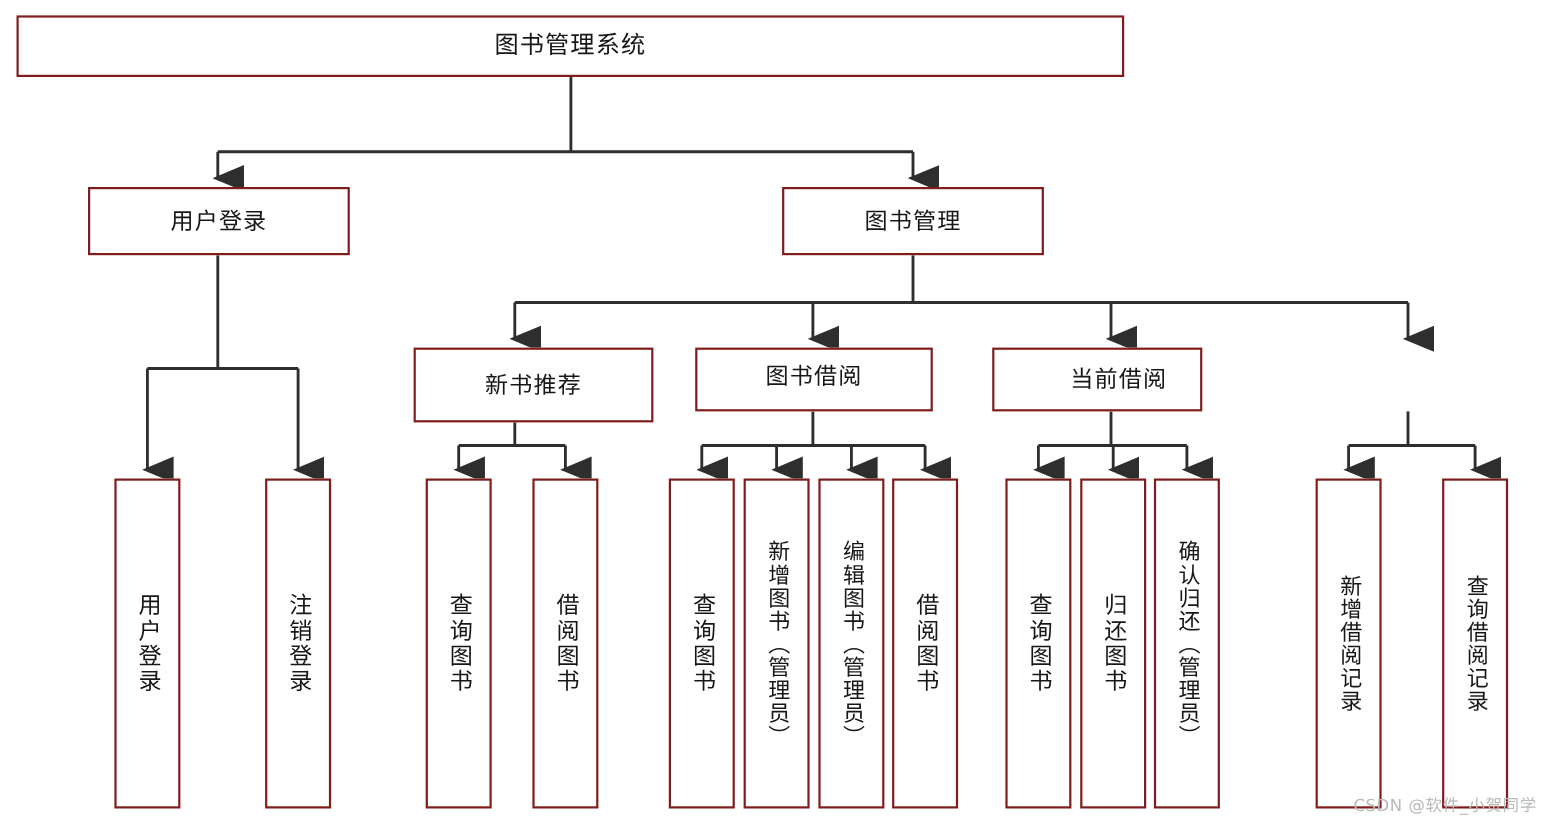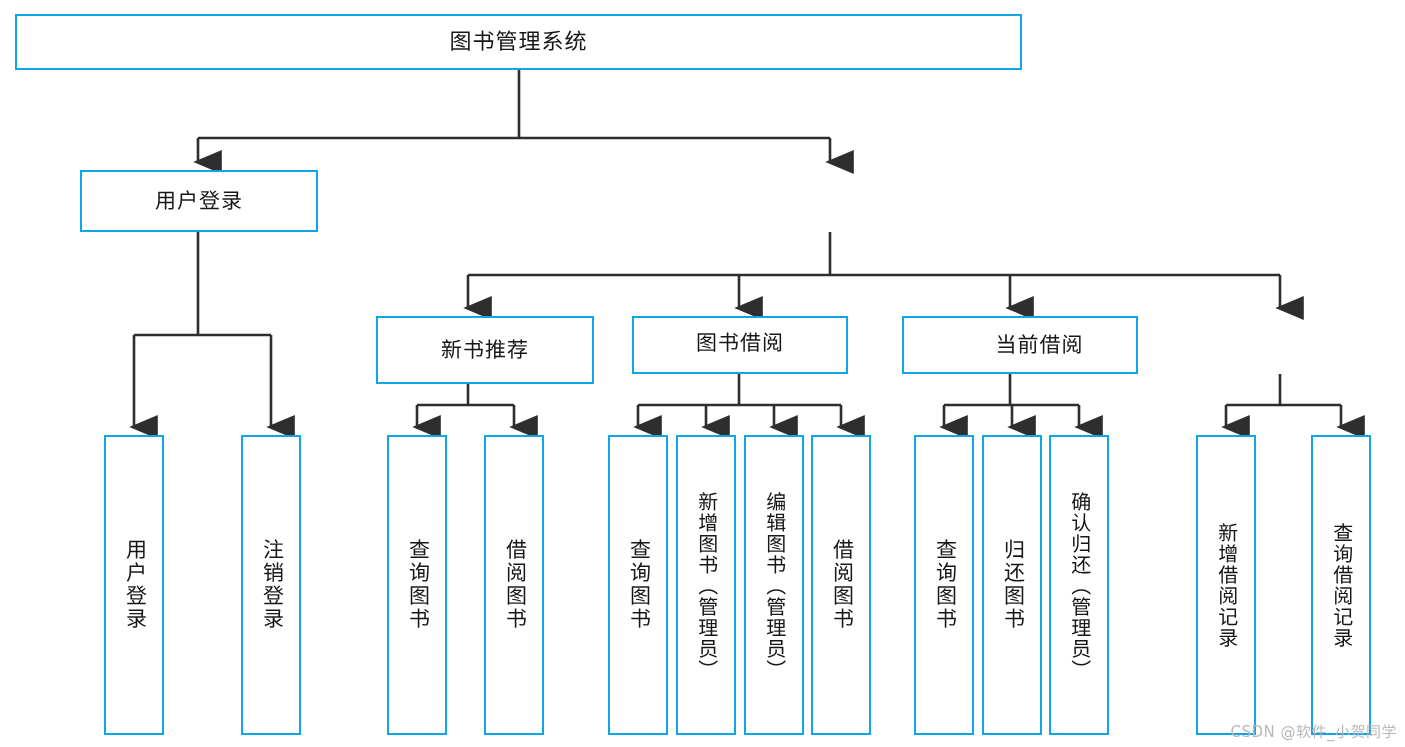--- a/index.html
+++ b/index.html
@@ -18,21 +18,21 @@
   svg.wires{
     position:absolute;
     left:0;top:0;
     width:1405px;height:747px;
     pointer-events:none;
   }
   .node{
     position:absolute;
     box-sizing:border-box;
     background:#ffffff;
-    border:2px solid #0ea5e9;
+    border:2px solid #7f1d1d;
     display:flex;
     align-items:center;
     justify-content:center;
     z-index:2;
   }
   .node .label{
     font-size:21px;
     line-height:1.15;
     letter-spacing:1px;
     color:#171717;
@@ -129,28 +129,31 @@
     </g>
   </svg>
 
   <div class="node root" style="left:15px;top:14px;width:1007px;height:56px;">
     <span class="label">图书管理系统</span>
   </div>
 
   <div class="node branch" style="left:80px;top:170px;width:238px;height:62px;">
     <span class="label">用户登录</span>
   </div>
+  <div class="node branch" style="left:711px;top:170px;width:238px;height:62px;">
+    <span class="label">图书管理</span>
+  </div>
 
   <div class="node branch" style="left:376px;top:316px;width:218px;height:68px;text-align:right;">
     <span class="label">新书推荐</span>
   </div>
   <div class="node branch" style="left:632px;top:316px;width:216px;height:58px;font-family:Liberation Mono, monospace;">
     <span class="label">图书借阅</span>
   </div>
-  <div class="node branch" style="left:902px;top:316px;width:236px;height:58px;padding-left:39px;">
+  <div class="node branch" style="left:902px;top:316px;width:191px;height:58px;padding-left:39px;">
     <span class="label">当前借阅</span>
   </div>
 
   <div class="node leaf" style="left:104px;top:435px;width:60px;height:300px;">
     <span class="label">用户登录</span>
   </div>
   <div class="node leaf" style="left:241px;top:435px;width:60px;height:300px;">
     <span class="label">注销登录</span>
   </div>
 

